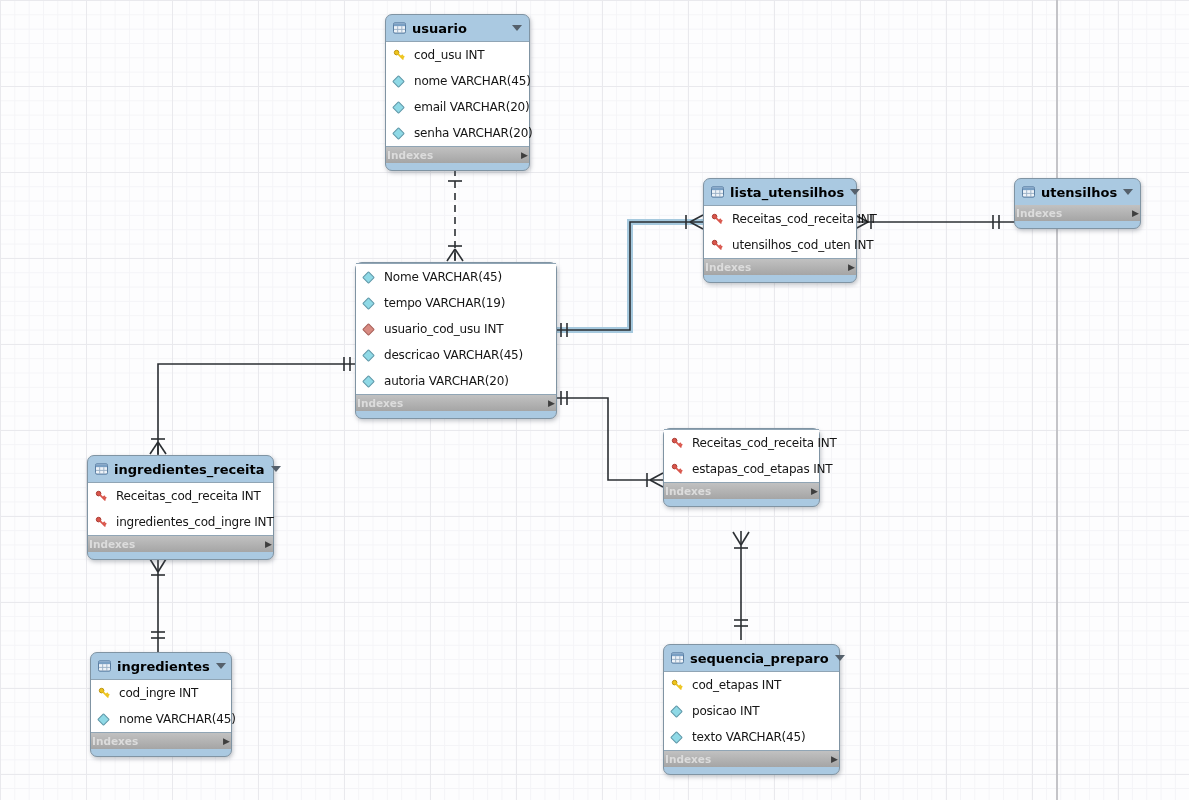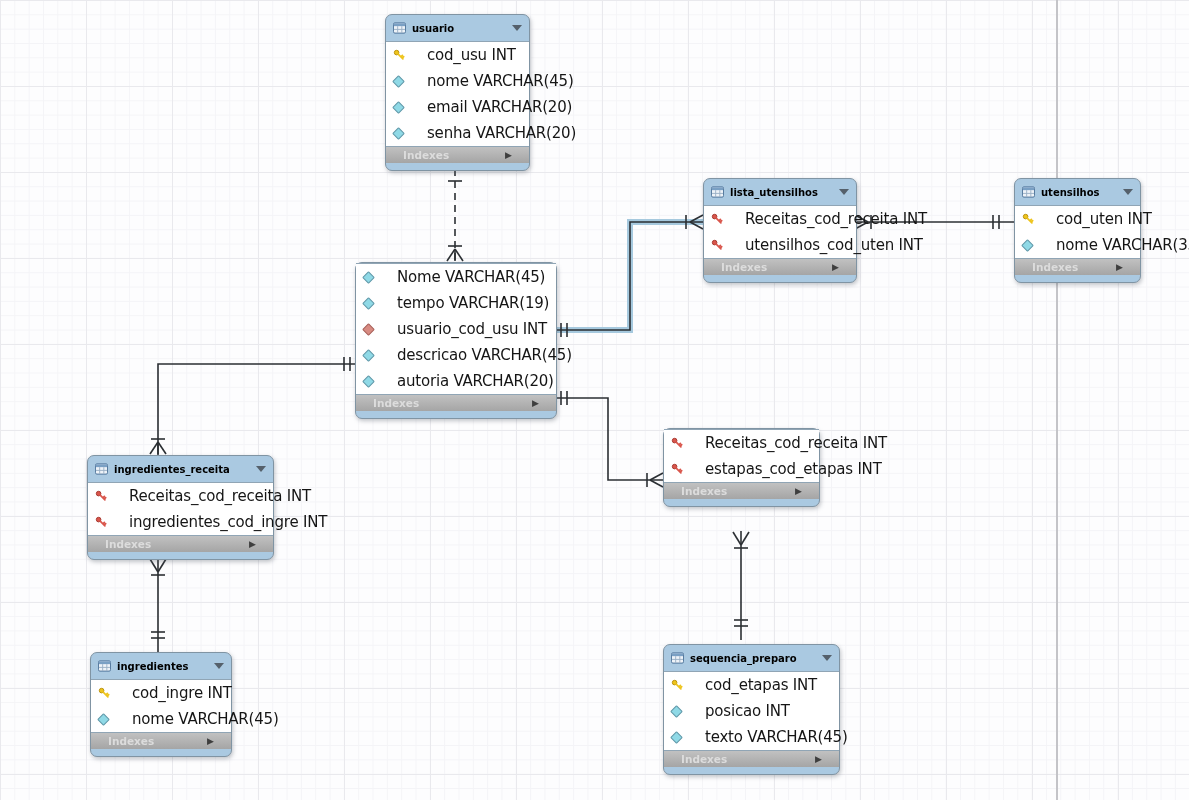--- a/index.html
+++ b/index.html
@@ -15,29 +15,29 @@
     font-family:"DejaVu Sans",sans-serif;
   }
   .page-line{position:absolute;top:0;bottom:0;width:2px;}
   #wires{position:absolute;left:0;top:0;}
   .table{
     position:absolute;border-radius:7px;border:1px solid #8094a3;
     box-shadow:1px 2px 4px rgba(80,90,100,.35);
     padding-bottom:7px;
   }
   .thead{height:26px;display:flex;align-items:center;gap:6px;padding:0 7px;border-radius:6px 6px 0 0;}
-  .ttitle{font-size:10px;font-weight:bold;color:#000;flex:1;white-space:nowrap;}
+  .ttitle{font-size:13px;font-weight:bold;color:#000;flex:1;white-space:nowrap;}
   .tri{width:0;height:0;border-left:5px solid transparent;border-right:5px solid transparent;border-top:6px solid #55606b;cursor:pointer;}
   .tbody{background:#fff;border-top:1px solid #90a5b5;border-bottom:1px solid #90a5b5;}
-  .trow{height:26px;display:flex;align-items:center;gap:22px;padding:0 6px;font-size:15px;letter-spacing:-0.2px;color:#151515;white-space:nowrap;}
+  .trow{height:26px;display:flex;align-items:center;gap:9px;padding:0 6px;font-size:12px;letter-spacing:-0.2px;color:#151515;white-space:nowrap;}
   .icon{display:inline-flex;align-items:center;justify-content:center;width:13px;flex:0 0 13px;}
   .dia{width:7px;height:7px;transform:rotate(45deg);border-radius:1px;}
   .dia.blue{background:#8fd9e6;border:1px solid #5f98a8;}
   .dia.red{background:#d88b82;border:1px solid #a85f58;}
-  .tfoot{height:16px;display:flex;align-items:center;padding:0 17px;background:linear-gradient(#c1c1c1,#a5a5a5);color:#dcdcdc;font-size:10.5px;font-weight:bold;cursor:pointer;}
+  .tfoot{height:16px;display:flex;align-items:center;padding:0 1px;background:linear-gradient(#c1c1c1,#a5a5a5);color:#dcdcdc;font-size:10.5px;font-weight:bold;cursor:pointer;}
   .tfoot .arrow{margin-left:auto;color:#3e3e3e;font-size:9px;line-height:1;}
 </style>
 </head>
 <body>
 
 <div id="canvas" style="width: 1189px; height: 800px;">
   <div class="page-line" style="left: 1056px; background: rgb(196, 196, 200);"></div>
   <svg id="wires" width="1189" height="800">
       <g>
         <polyline points="455,169 455,262" fill="none" stroke="#2b2f33" stroke-width="1.6" stroke-dasharray="7 5"></polyline>
@@ -193,37 +193,20 @@
               <rect x="0.5" y="0.5" width="13" height="11" rx="1.5" fill="#eef3f8" stroke="#4a6f96"></rect>
               <rect x="1" y="1" width="12" height="3" fill="#7aa0c4"></rect>
               <line x1="5" y1="4" x2="5" y2="11.5" stroke="#9ab0c6"></line>
               <line x1="9.5" y1="4" x2="9.5" y2="11.5" stroke="#9ab0c6"></line>
               <line x1="1" y1="7.5" x2="13" y2="7.5" stroke="#9ab0c6"></line>
             </svg>
           </span>
           <span class="ttitle">utensilhos</span>
           <span class="tri"></span>
         </div>
-        <div class="tbody">
-          <div class="trow">
-            <span class="icon">
-              <svg width="12" height="12" viewBox="0 0 12 12">
-                <circle cx="3.6" cy="3.6" r="2.3" fill="#eec41c" stroke="#bd9410" stroke-width="1"></circle>
-                <path d="M5.2 5.2 L9.9 9.9 M7.9 7.9 L9.4 6.4 M9.2 9.2 L10.7 7.7" stroke="#eec41c" stroke-width="1.7" fill="none" stroke-linecap="round"></path>
-              </svg>
-            </span>
-            <span>cod_uten INT</span>
-          </div>
-          <div class="trow">
-            <span class="icon">
-              <span class="dia blue"></span>
-            </span>
-            <span>nome VARCHAR(35)</span>
-          </div>
-        </div>
         <div class="tfoot">
           <span>Indexes</span>
           <span class="arrow">▶</span>
         </div>
       </div>
       <div class="table" style="left: 355px; top: 262px; width: 200px; background: rgb(170, 201, 225);">
         <div class="tbody">
           <div class="trow">
             <span class="icon">
               <span class="dia blue"></span>

